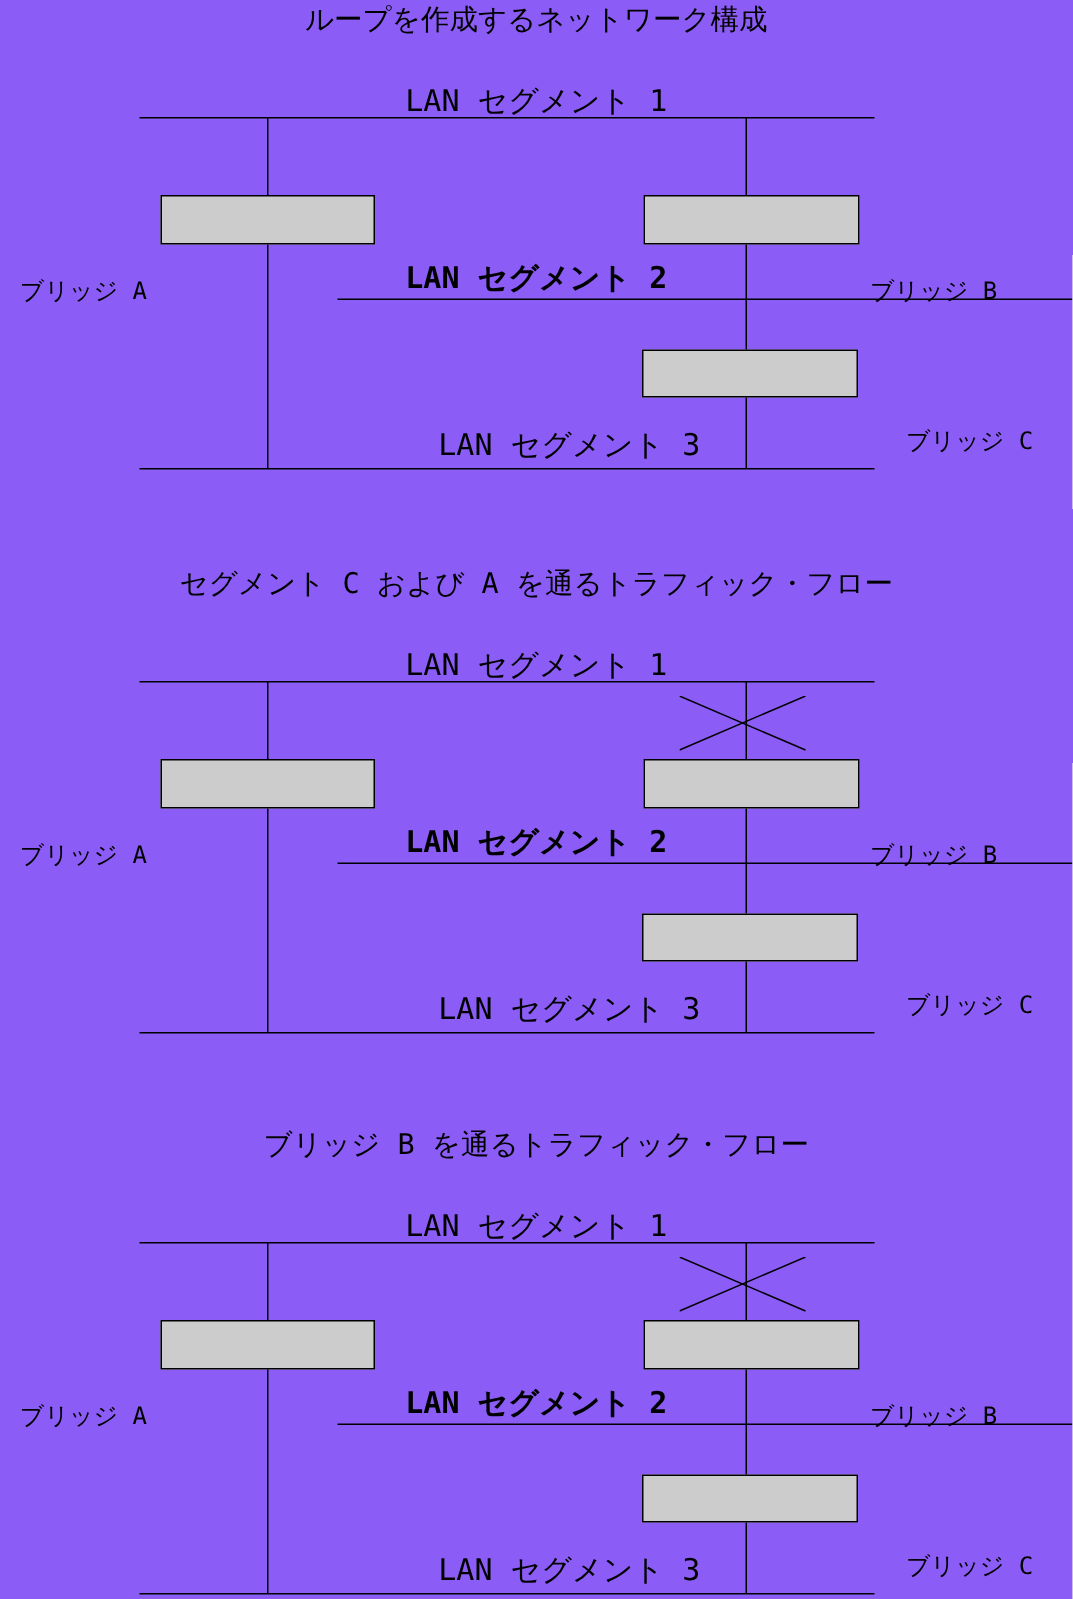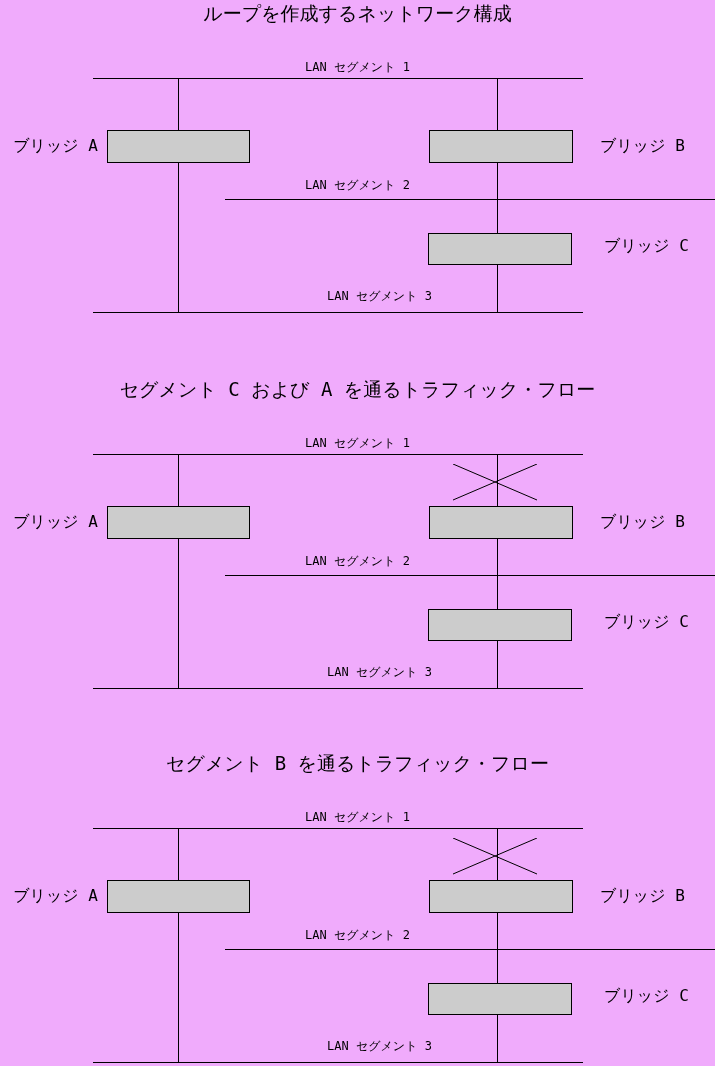--- a/index.html
+++ b/index.html
@@ -4,21 +4,21 @@
 <style>
   html, body {
     margin: 0;
     padding: 0;
     background: #ffffff;
   }
   .canvas {
     position: relative;
     width: 715px;
     height: 1066px;
-    background: #f0abfc;
+    background: #8b5cf6;
     color: #000000;
     font-family: "DejaVu Sans Mono", monospace;
     overflow: hidden;
   }
   .diagram {
     position: absolute;
     left: 0;
     width: 715px;
     height: 330px;
   }
@@ -30,26 +30,26 @@
     text-align: center;
     font-size: 19px;
     line-height: 22px;
     white-space: pre;
   }
   .seg-label {
     position: absolute;
     left: 0;
     width: 715px;
     text-align: center;
-    font-size: 12px;
+    font-size: 20px;
     line-height: 16px;
     white-space: pre;
   }
   .seg-label.s1 { top: 59px; }
-  .seg-label.s2 { top: 177px; }
+  .seg-label.s2 { top: 177px; font-weight: bold; }
   .seg-label.s3 { top: 288px; margin-left: 22px; }
   .hline {
     position: absolute;
     height: 1px;
     background: #000000;
   }
   .hline.l1 { left: 93px;  top: 78px;  width: 490px; }
   .hline.l2 { left: 225px; top: 199px; width: 490px; }
   .hline.l3 { left: 93px;  top: 312px; width: 490px; }
   .vline {
@@ -68,23 +68,24 @@
     border: 1px solid #000000;
   }
   .box.a { left: 107px; top: 130px; width: 143px; height: 33px; }
   .box.b { left: 429px; top: 130px; width: 144px; height: 33px; }
   .box.c { left: 428px; top: 233px; width: 144px; height: 32px; }
   .bridge-label {
     position: absolute;
     font-size: 16px;
     line-height: 16px;
     white-space: pre;
+    margin-top: 48px;
   }
   .bridge-label.a { left: 0;   width: 98px; top: 138px; text-align: right; }
-  .bridge-label.b { left: 600px; top: 138px; }
+  .bridge-label.b { left: 580px; top: 138px; }
   .bridge-label.c { left: 604px; top: 238px; }
   .xmark {
     position: absolute;
     left: 453px;
     top: 88px;
     width: 85px;
     height: 37px;
   }
 </style>
 </head>
@@ -126,21 +127,21 @@
     <div class="bridge-label b">ブリッジ B</div>
     <div class="seg-label s2">LAN セグメント 2</div>
     <div class="hline l2"></div>
     <div class="box c"></div>
     <div class="bridge-label c">ブリッジ C</div>
     <div class="seg-label s3">LAN セグメント 3</div>
     <div class="hline l3"></div>
   </div>
 
   <div class="diagram" style="top:750px">
-    <div class="title">セグメント B を通るトラフィック・フロー</div>
+    <div class="title">ブリッジ B を通るトラフィック・フロー</div>
     <div class="seg-label s1">LAN セグメント 1</div>
     <div class="hline l1"></div>
     <div class="vline left"></div>
     <div class="vline right"></div>
     <svg class="xmark" viewBox="0 0 85 37" width="85" height="37">
       <line x1="0" y1="0" x2="84" y2="36" stroke="#000000" stroke-width="1"></line>
       <line x1="84" y1="0" x2="0" y2="36" stroke="#000000" stroke-width="1"></line>
     </svg>
     <div class="box a"></div>
     <div class="box b"></div>

